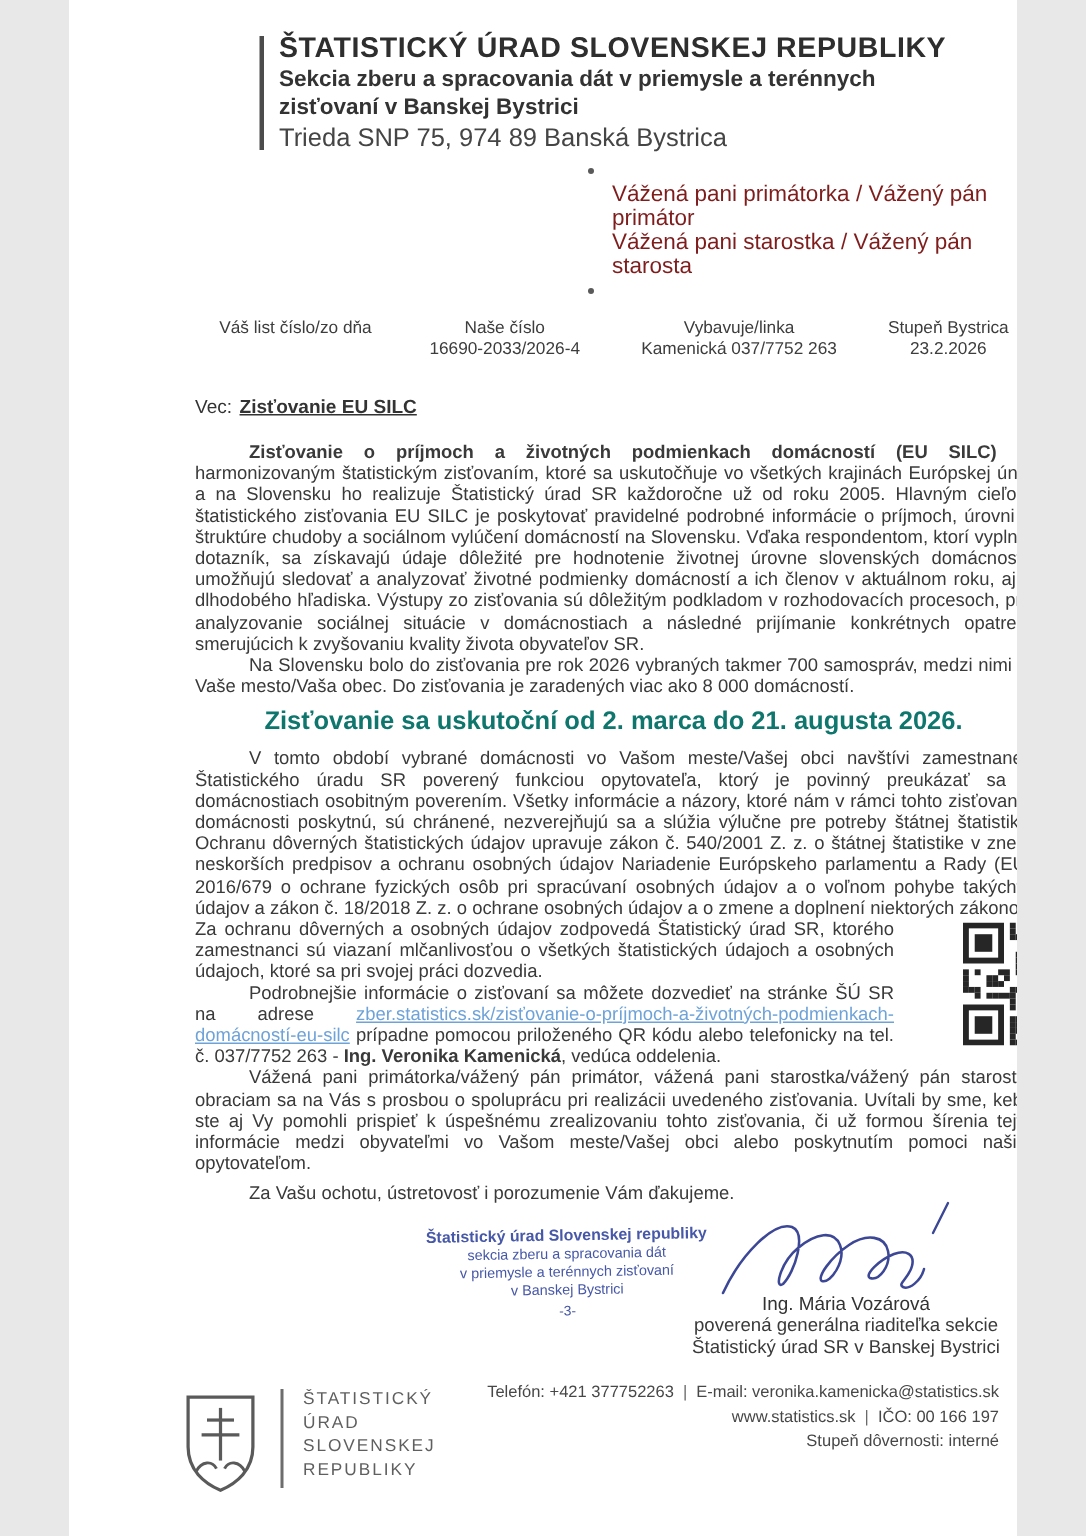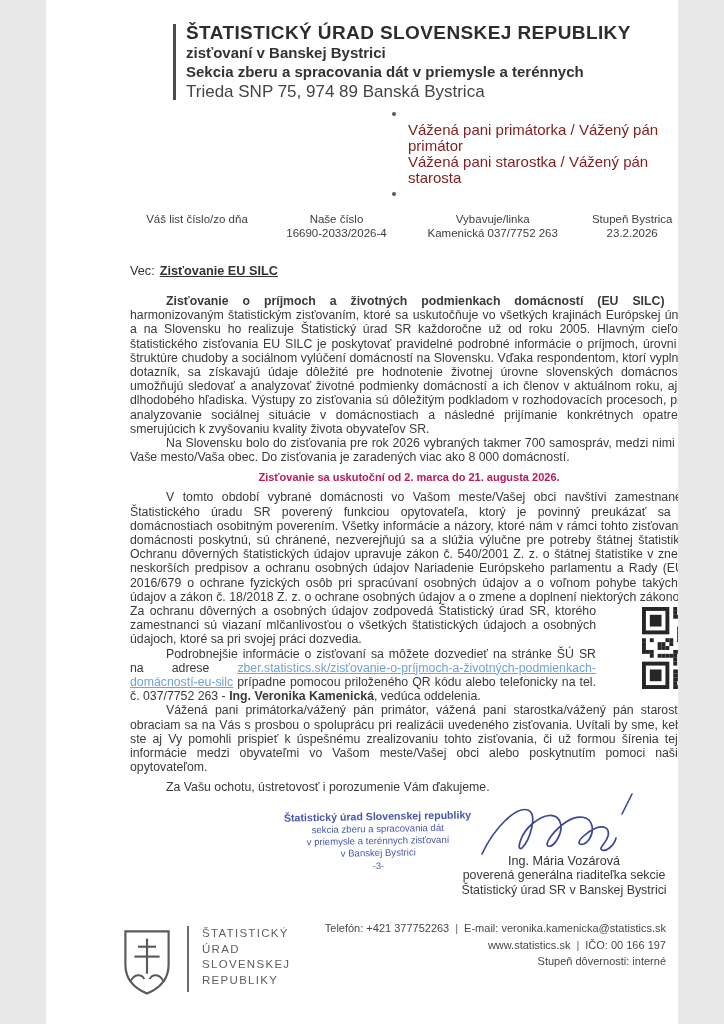--- a/index.html
+++ b/index.html
@@ -22,21 +22,21 @@
   .refrow{display:flex;margin:26px 0 0 84px;width:558px;font-size:11.5px;line-height:14px;color:#3d3d3d;justify-content:flex-end;}
   .refcol{text-align:center;}
   .rc1{width:24%;} .rc2{width:26%;} .rc3{width:30%;} .rc4{width:20%;}
   
   .subject{margin:24px 0 0 84px;font-size:12.7px;color:#333;}
   .subject .subj-title{font-weight:bold;text-decoration:underline;margin-left:5px;}
   
   .bodytext{margin:16px 0 0 84px;width:558px;}
   .para{font-size:12.3px;line-height:14.2px;text-align:justify;text-indent:36px;margin:0;color:#3a3a3a;}
   .bold{font-weight:bold;}
-  .highlight{font-size:11px;font-weight:bold;text-align:center;margin:7px 0;color:#be185d;}
+  .highlight{font-size:17px;font-weight:bold;text-align:center;margin:7px 0;color:#0f766e;}
   .qr-box{float:right;width:82px;height:82px;margin:3px 0 3px 10px;shape-margin:6px;}
   .link{color:#6fa3d8;text-decoration:underline;cursor:pointer;}
   .thanks{margin-top:5px;}
   
   .signrow{position:relative;height:108px;margin-top:8px;}
   .stamp{position:absolute;left:232px;top:8px;width:200px;text-align:center;color:#4758a8;transform:rotate(-1deg);}
   .stamp-l1{font-size:10.6px;font-weight:bold;line-height:13px;}
   .stamp-sm{font-size:9.6px;line-height:12px;}
   .stamp-num{font-size:9.3px;margin-top:2px;}
   .signature{position:absolute;left:392px;top:-14px;width:252px;text-align:center;}
@@ -52,22 +52,22 @@
   .f-sep{margin:0 6px;color:#6a6a6a;}
 </style>
 </head>
 <body>
 
 <div class="page">
 
   <div class="letterhead">
     <div class="vbar"></div>
     <div class="org-name">ŠTATISTICKÝ ÚRAD SLOVENSKEJ REPUBLIKY</div>
+    <div class="org-section">Sekcia zberu a spracovania dát v priemysle a terénnych</div>
     <div class="org-section">zisťovaní v Banskej Bystrici</div>
-    <div class="org-section">Sekcia zberu a spracovania dát v priemysle a terénnych</div>
     <div class="org-address">Trieda SNP 75, 974 89  Banská Bystrica</div>
   </div>
 
   <div class="recipient">
     <span class="dot d1"></span>
     <span class="dot d2"></span>
     <span class="dot d3"></span>
     <span class="dot d4"></span>
     <div>Vážená pani primátorka / Vážený pán primátor</div>
     <div>Vážená pani starostka / Vážený pán starosta</div>

